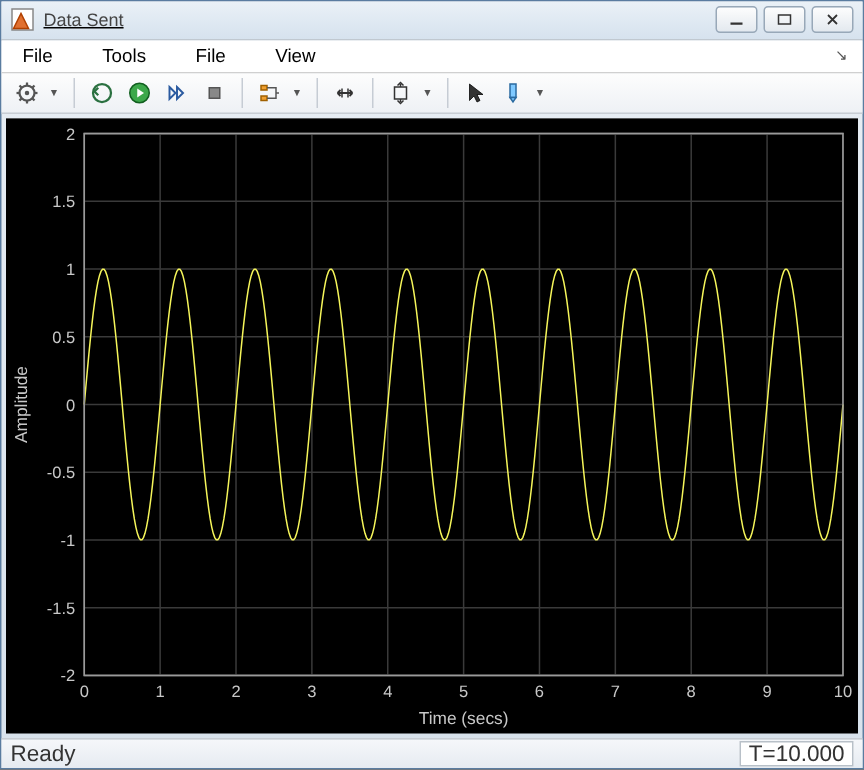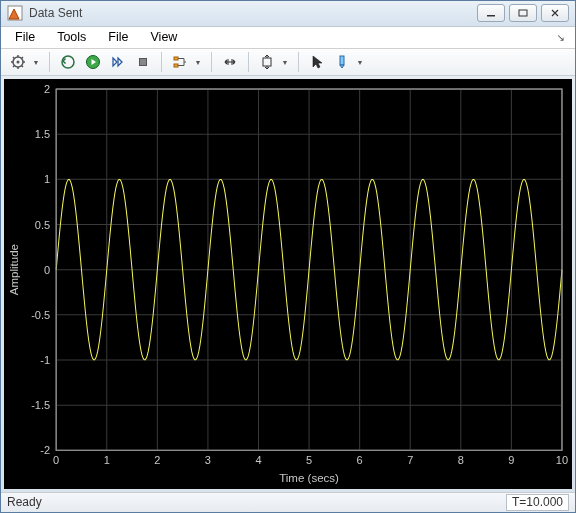--- a/index.html
+++ b/index.html
@@ -22,20 +22,21 @@
     display: flex;
     flex-direction: column;
   }
   .titlebar {
     height: 26px;
     background: linear-gradient(to bottom, #eaf1f7, #d6e2ee);
     display: flex;
     align-items: center;
     padding: 0 6px;
     border-bottom: 1px solid #c0c8d0;
+    text-decoration: underline;
   }
   .titlebar .app-icon {
     width: 16px;
     height: 16px;
     margin-right: 6px;
   }
   .titlebar .title {
     flex: 1;
     color: #444;
     font-size: 12px;
@@ -52,21 +53,21 @@
     justify-content: center;
     font-size: 10px;
     color: #333;
   }
   .menubar {
     height: 22px;
     background: #fff;
     display: flex;
     align-items: center;
     padding: 0 6px;
-    gap: 6px;
+    gap: 17px;
     border-bottom: 1px solid #d0d0d0;
   }
   .menu-item {
     padding: 2px 8px;
     font-size: 12.5px;
     color: #000;
   }
   .menubar .expand {
     margin-left: auto;
     font-size: 10px;
@@ -129,21 +130,21 @@
     fill: #c8c8c8;
     font-family: Arial, sans-serif;
   }
   .statusbar {
     height: 20px;
     background: linear-gradient(to bottom, #f5f7fa, #e6ebf1);
     border-top: 1px solid #c8cdd4;
     display: flex;
     align-items: center;
     padding: 0 6px;
-    font-size: 12px;
+    font-size: 15px;
     color: #333;
   }
   .statusbar .right {
     margin-left: auto;
     border: 1px solid #b8c0c8;
     padding: 0 5px;
     background: #fff;
     height: 15px;
     line-height: 15px;
     text-align: right;

